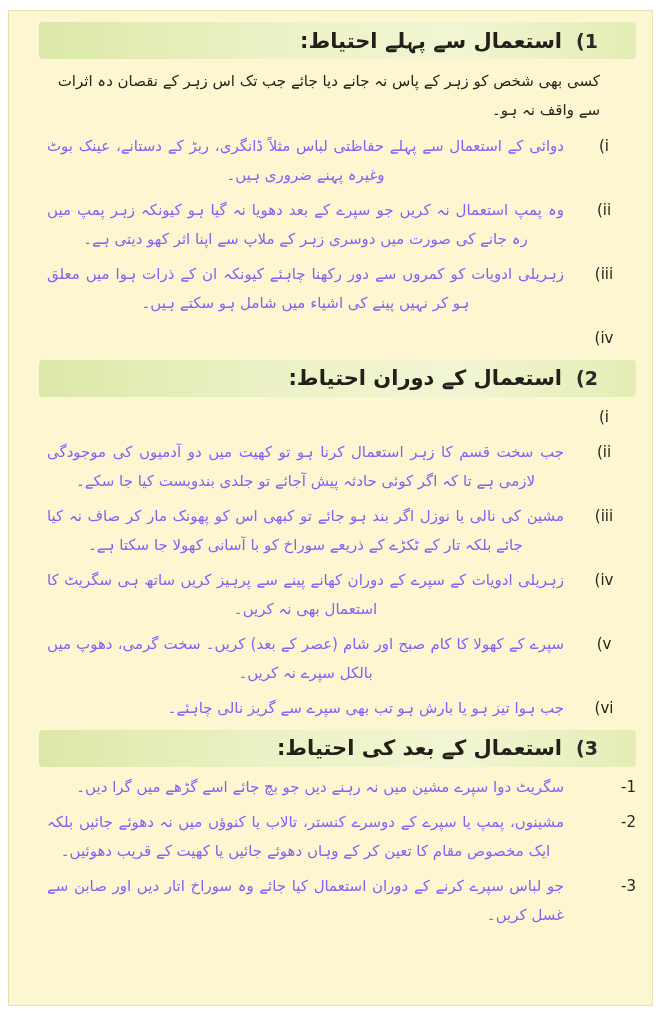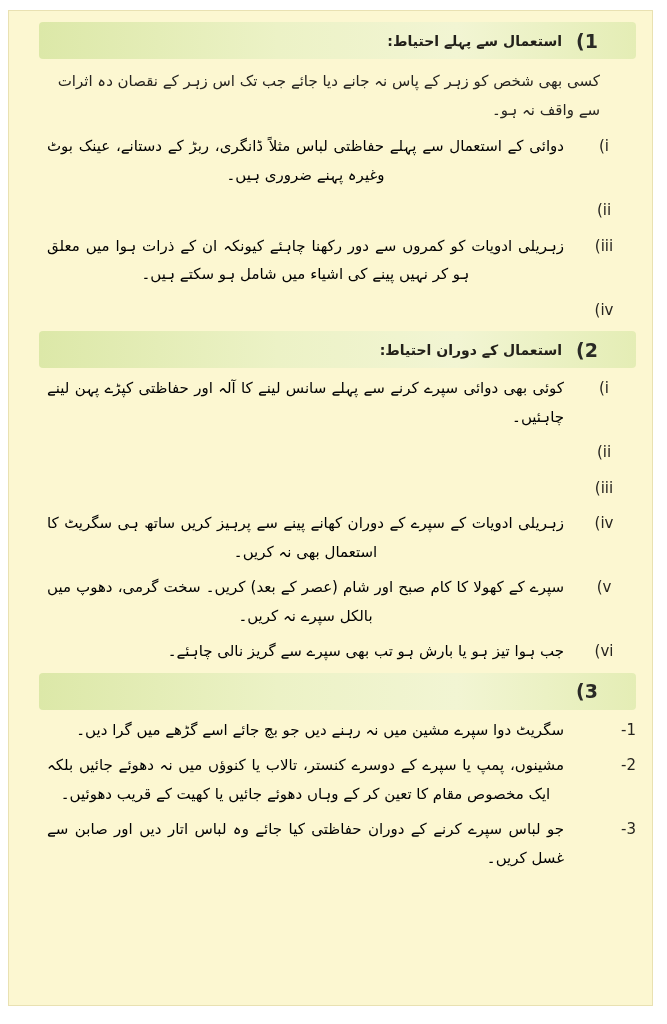--- a/index.html
+++ b/index.html
@@ -17,35 +17,35 @@
     display:flex;align-items:center;
     margin:4px 8px 6px 16px;height:37px;border-radius:4px;
     background:linear-gradient(to left,#e4edb5 0%,#f2f5d3 30%,#ecf2c6 60%,#dce8a8 100%);
     padding-right:14px;
   }
   .sec-num{
     direction:ltr;unicode-bidi:isolate;display:inline-block;width:46px;
     font-size:19px;font-weight:bold;color:#2a2a26;flex-shrink:0;
   }
   .sec-title{
-    font-size:14px;font-weight:bold;color:#222019;letter-spacing:0;
+    font-size:21px;font-weight:bold;color:#222019;letter-spacing:0;
     margin-right:14px;white-space:nowrap;
   }
   .intro{
     font-size:15px;line-height:1.9;text-align:right;
     padding:2px 44px 4px 26px;margin:2px 0 4px 0;
   }
   .item{display:flex;align-items:flex-start;margin:0 0 7px 0;}
   .item-marker{
     width:80px;flex-shrink:0;font-size:15px;color:#26241f;
     direction:ltr;unicode-bidi:isolate;text-align:center;line-height:1.9;
   }
   .sec-numeric .item-marker{text-align:right;padding-right:8px;box-sizing:border-box;}
   .item-text{
-    flex:1;font-size:15px;line-height:1.9;color:#000000;
+    flex:1;font-size:15px;line-height:1.9;color:#8b5cf6;
     text-align:justify;text-align-last:right;padding-left:24px;
   }
   .item-text.last-center{text-align-last:center;}
 </style>
 </head>
 <body>
 
 <div class="sheet">
 
   <div class="section">
@@ -54,72 +54,75 @@
       <span class="sec-title">استعمال سے پہلے احتیاط:</span>
     </div>
     <p class="intro">کسی بھی شخص کو زہر کے پاس نہ جانے دیا جائے جب تک اس زہر کے نقصان دہ اثرات سے واقف نہ ہو۔</p>
 
     <div class="item">
       <div class="item-marker">(i</div>
       <div class="item-text last-center">دوائی کے استعمال سے پہلے حفاظتی لباس مثلاً ڈانگری، ربڑ کے دستانے، عینک بوٹ وغیرہ پہنے ضروری ہیں۔</div>
     </div>
     <div class="item">
       <div class="item-marker">(ii</div>
+      <div class="item-text last-center">وہ پمپ استعمال نہ کریں جو سپرے کے بعد دھویا نہ گیا ہو کیونکہ زہر پمپ میں رہ جانے کی صورت میں دوسری زہر کے ملاپ سے اپنا اثر کھو دیتی ہے۔</div>
     </div>
     <div class="item">
       <div class="item-marker">(iii</div>
       <div class="item-text last-center">زہریلی ادویات کو کمروں سے دور رکھنا چاہئے کیونکہ ان کے ذرات ہوا میں معلق ہو کر نہیں پینے کی اشیاء میں شامل ہو سکتے ہیں۔</div>
     </div>
     <div class="item">
       <div class="item-marker">(iv</div>
     </div>
   </div>
 
   <div class="section">
     <div class="section-header">
       <span class="sec-num">(2</span>
       <span class="sec-title">استعمال کے دوران احتیاط:</span>
     </div>
 
     <div class="item">
       <div class="item-marker">(i</div>
-      <div class="item-text">کوئی بھی دوائی سپرے کرنے سے پہلے سانس لینے کا آلہ اور حفاظتی کپڑے پہن لینے چاہئیں۔</div>
     </div>
     <div class="item">
       <div class="item-marker">(ii</div>
+      <div class="item-text last-center">جب سخت قسم کا زہر استعمال کرنا ہو تو کھیت میں دو آدمیوں کی موجودگی لازمی ہے تا کہ اگر کوئی حادثہ پیش آجائے تو جلدی بندوبست کیا جا سکے۔</div>
     </div>
     <div class="item">
       <div class="item-marker">(iii</div>
+      <div class="item-text last-center">مشین کی نالی یا نوزل اگر بند ہو جائے تو کبھی اس کو پھونک مار کر صاف نہ کیا جائے بلکہ تار کے ٹکڑے کے ذریعے سوراخ کو با آسانی کھولا جا سکتا ہے۔</div>
     </div>
     <div class="item">
       <div class="item-marker">(iv</div>
       <div class="item-text last-center">زہریلی ادویات کے سپرے کے دوران کھانے پینے سے پرہیز کریں ساتھ ہی سگریٹ کا استعمال بھی نہ کریں۔</div>
     </div>
     <div class="item">
       <div class="item-marker">(v</div>
       <div class="item-text last-center">سپرے کے کھولا کا کام صبح اور شام (عصر کے بعد) کریں۔ سخت گرمی، دھوپ میں بالکل سپرے نہ کریں۔</div>
     </div>
     <div class="item">
       <div class="item-marker">(vi</div>
       <div class="item-text">جب ہوا تیز ہو یا بارش ہو تب بھی سپرے سے گریز نالی چاہئے۔</div>
     </div>
   </div>
 
   <div class="section sec-numeric">
     <div class="section-header">
       <span class="sec-num">(3</span>
+      <span class="sec-title">استعمال کے بعد کی احتیاط:</span>
     </div>
 
     <div class="item">
       <div class="item-marker">-1</div>
       <div class="item-text">سگریٹ دوا سپرے مشین میں نہ رہنے دیں جو بچ جائے اسے گڑھے میں گرا دیں۔</div>
     </div>
     <div class="item">
       <div class="item-marker">-2</div>
       <div class="item-text last-center">مشینوں، پمپ یا سپرے کے دوسرے کنستر، تالاب یا کنوؤں میں نہ دھوئے جائیں بلکہ ایک مخصوص مقام کا تعین کر کے وہاں دھوئے جائیں یا کھیت کے قریب دھوئیں۔</div>
     </div>
     <div class="item">
       <div class="item-marker">-3</div>
-      <div class="item-text">جو لباس سپرے کرنے کے دوران حفاظتی کیا جائے وہ لباس اتار دیں اور صابن سے غسل کریں۔</div>
+      <div class="item-text">جو لباس سپرے کرنے کے دوران استعمال کیا جائے وہ سوراخ اتار دیں اور صابن سے غسل کریں۔</div>
     </div>
   </div>
 
 </div>
 
 </body></html>

